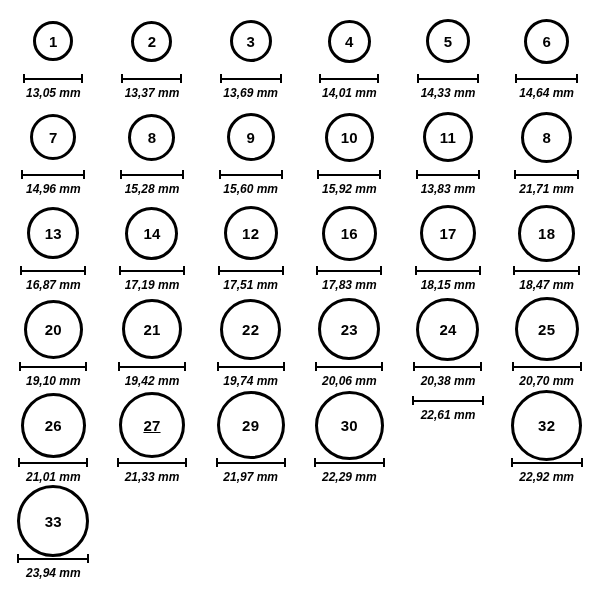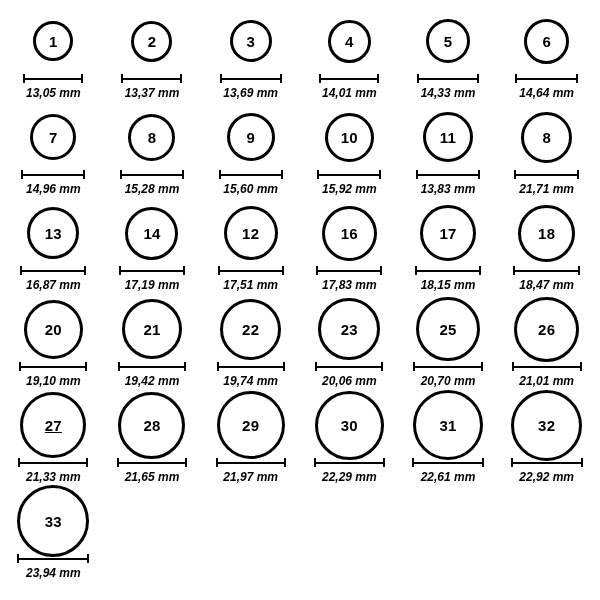--- a/index.html
+++ b/index.html
@@ -376,20 +376,33 @@
         </div>
         <div class="measure" style="width: 68px;">
           <div class="bar"></div>
           <div class="tick left"></div>
           <div class="tick right"></div>
         </div>
         <div class="size-text">20,06 mm</div>
       </div>
       <div class="ring-cell">
         <div class="circle-wrap">
+          <div class="circle" style="width: 63px; height: 63px;">
+            <span class="circle-label">24</span>
+          </div>
+        </div>
+        <div class="measure" style="width: 69px;">
+          <div class="bar"></div>
+          <div class="tick left"></div>
+          <div class="tick right"></div>
+        </div>
+        <div class="size-text">20,38 mm</div>
+      </div>
+      <div class="ring-cell">
+        <div class="circle-wrap">
           <div class="circle" style="width: 64px; height: 64px;">
             <span class="circle-label">25</span>
           </div>
         </div>
         <div class="measure" style="width: 70px;">
           <div class="bar"></div>
           <div class="tick left"></div>
           <div class="tick right"></div>
         </div>
         <div class="size-text">20,70 mm</div>
@@ -415,33 +428,20 @@
         </div>
         <div class="measure" style="width: 70px;">
           <div class="bar"></div>
           <div class="tick left"></div>
           <div class="tick right"></div>
         </div>
         <div class="size-text">21,33 mm</div>
       </div>
       <div class="ring-cell">
         <div class="circle-wrap">
-          <div class="circle" style="width: 67px; height: 67px;">
-            <span class="circle-label">28</span>
-          </div>
-        </div>
-        <div class="measure" style="width: 70px;">
-          <div class="bar"></div>
-          <div class="tick left"></div>
-          <div class="tick right"></div>
-        </div>
-        <div class="size-text">21,65 mm</div>
-      </div>
-      <div class="ring-cell">
-        <div class="circle-wrap">
           <div class="circle" style="width: 68px; height: 68px;">
             <span class="circle-label">29</span>
           </div>
         </div>
         <div class="measure" style="width: 70px;">
           <div class="bar"></div>
           <div class="tick left"></div>
           <div class="tick right"></div>
         </div>
         <div class="size-text">21,97 mm</div>
@@ -453,25 +453,20 @@
           </div>
         </div>
         <div class="measure" style="width: 71px;">
           <div class="bar"></div>
           <div class="tick left"></div>
           <div class="tick right"></div>
         </div>
         <div class="size-text">22,29 mm</div>
       </div>
       <div class="ring-cell">
-        <div class="circle-wrap">
-          <div class="circle" style="width: 70px; height: 70px;">
-            <span class="circle-label">31</span>
-          </div>
-        </div>
         <div class="measure" style="width: 72px;">
           <div class="bar"></div>
           <div class="tick left"></div>
           <div class="tick right"></div>
         </div>
         <div class="size-text">22,61 mm</div>
       </div>
       <div class="ring-cell">
         <div class="circle-wrap">
           <div class="circle" style="width: 71px; height: 71px;">

